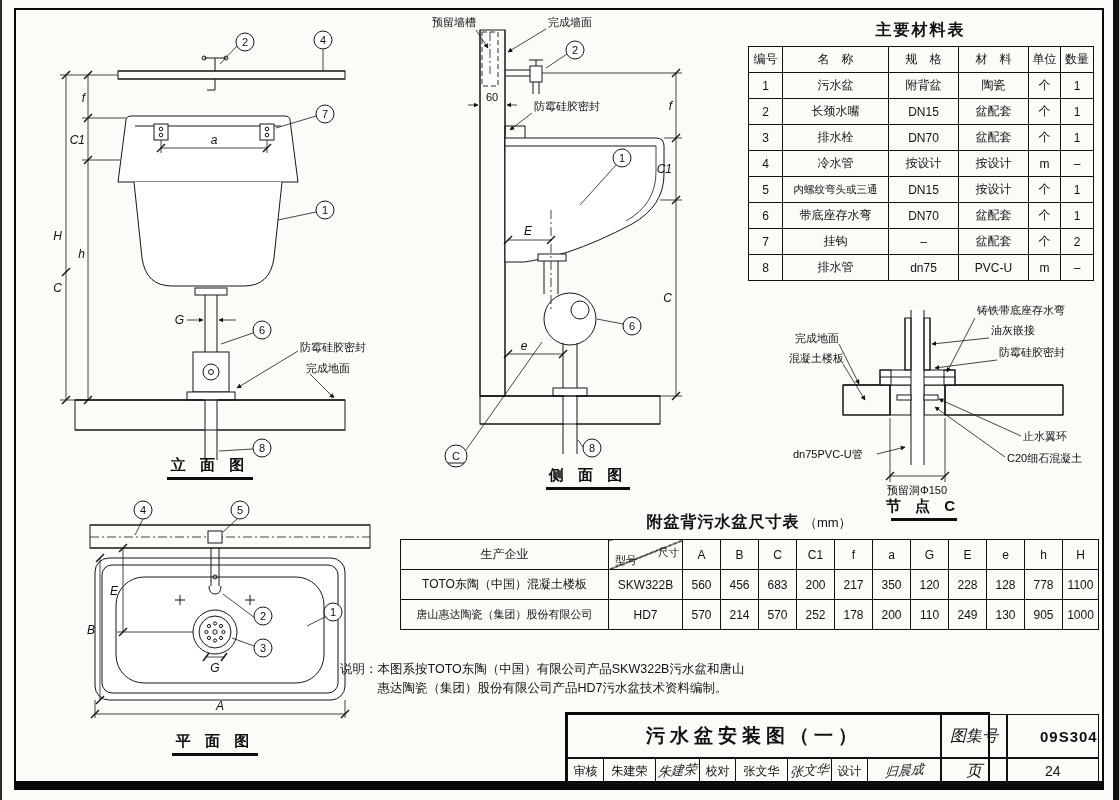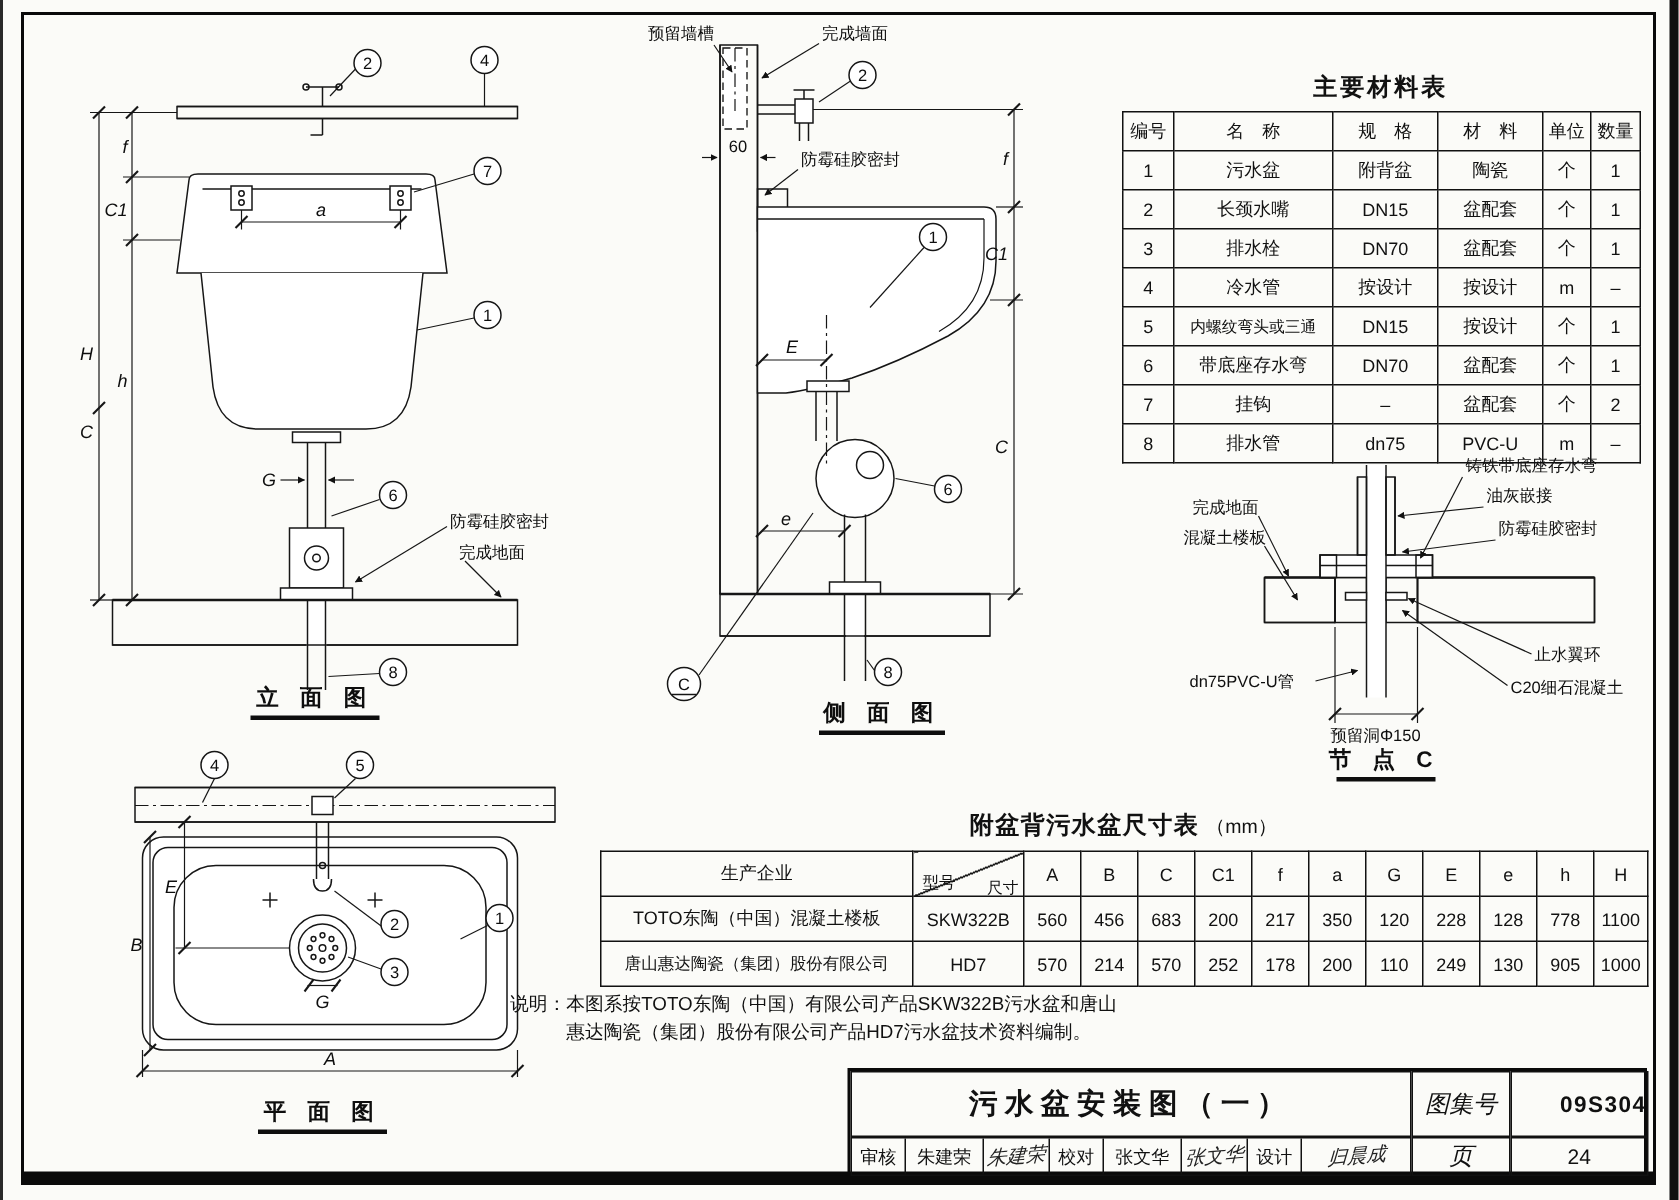--- a/index.html
+++ b/index.html
@@ -4,39 +4,39 @@
 <style>
   * { margin:0; padding:0; box-sizing:border-box; }
   html,body { width:1119px; height:800px; }
   body { position:relative; background:#fbfbf8; font-family:"Liberation Sans",sans-serif; color:#111; overflow:hidden; }
 
   .scan-right { position:absolute; right:0; top:0; width:6px; height:100%; background:#101010; }
   .scan-left  { position:absolute; left:0; top:0; width:2px; height:100%; background:#2a2a2a; }
   .sheet-border { position:absolute; left:14px; top:8px; width:1090px; height:782px;
                   border:2.5px solid #0a0a0a; border-bottom-width:9px; }
 
-  .panel { position:absolute;margin-top:28px; }
+  .panel { position:absolute; }
   .tbl-title { text-align:center; font-size:16px; font-weight:bold; letter-spacing:2px; margin-bottom:5px; }
   table.grid { border-collapse:collapse; width:100%; table-layout:fixed; }
   .grid th,.grid td { border:1px solid #111; text-align:center; font-size:12px; padding:0 1px;
                       height:26px; white-space:nowrap; overflow:hidden; font-weight:normal; }
 
   .size-title { text-align:center; margin-bottom:6px; }
   .size-title .t { font-size:16px; font-weight:bold; letter-spacing:1px; }
   .size-title .u { font-size:13px; }
 
   th.diag { position:relative; padding:0;
     background:linear-gradient(to bottom right, transparent calc(50% - 0.6px), #111 calc(50% - 0.6px), #111 calc(50% + 0.6px), transparent calc(50% + 0.6px)); }
-  th.diag .tr { position:absolute; top:17px; right:3px; font-size:10.5px; }
+  th.diag .tr { position:absolute; top:6px; right:3px; font-size:10.5px; }
   th.diag .bl { position:absolute; bottom:1px; left:6px; font-size:11px; }
 
   .notes { position:absolute; left:340px; top:660px; width:480px; font-size:12.5px; line-height:1.55; display:flex; }
   .notes .lbl { white-space:nowrap; }
 
-  .titleblock { position:absolute; left:565px; top:712px; width:533px; height:74px;
+  .titleblock { position:absolute; left:565px; top:712px; width:425px; height:74px;
     border:2.5px solid #0a0a0a; display:grid; grid-template-columns:374px 66px 1fr; grid-template-rows:44px 1fr; background:#fff0; }
   .tb-cell { border:1px solid #111; display:flex; align-items:center; justify-content:center; }
   .tb-title { font-size:19px; font-weight:bold; letter-spacing:5px; }
   .tb-small { font-size:16px;font-style:italic; }
   .tb-no { font-size:15px; font-weight:bold; letter-spacing:1px;padding-left:32px; }
   .tb-page { font-size:14px;text-align:center; }
   .tb-sigs { display:grid; grid-template-columns:36px 52px 44px 36px 52px 44px 36px 1fr; }
   .tb-sigs > div { border-right:1px solid #111; display:flex; align-items:center; justify-content:center; font-size:12px; }
   .tb-sigs > div:last-child { border-right:none; }
   .sig { font-style:italic; font-family:"DejaVu Serif",serif; transform:rotate(-5deg) skewX(-8deg);

